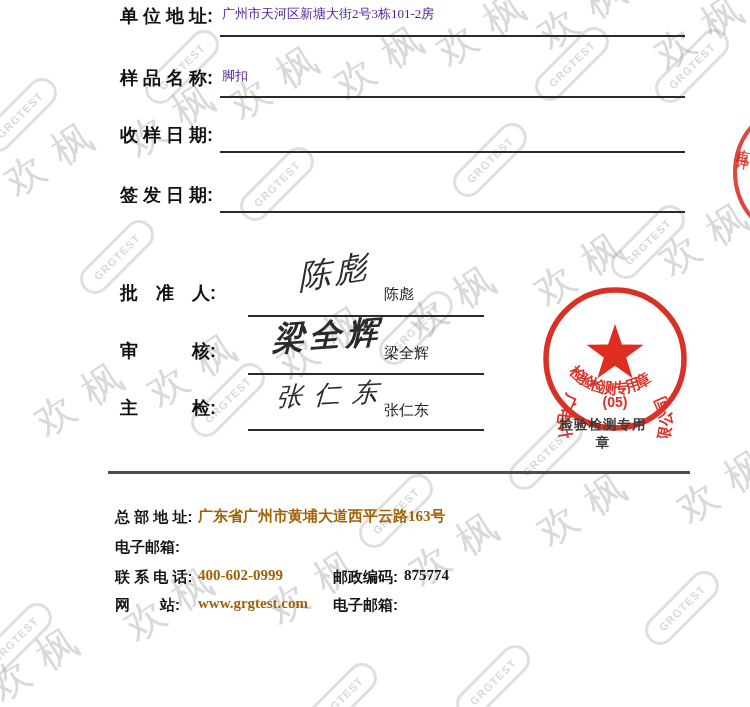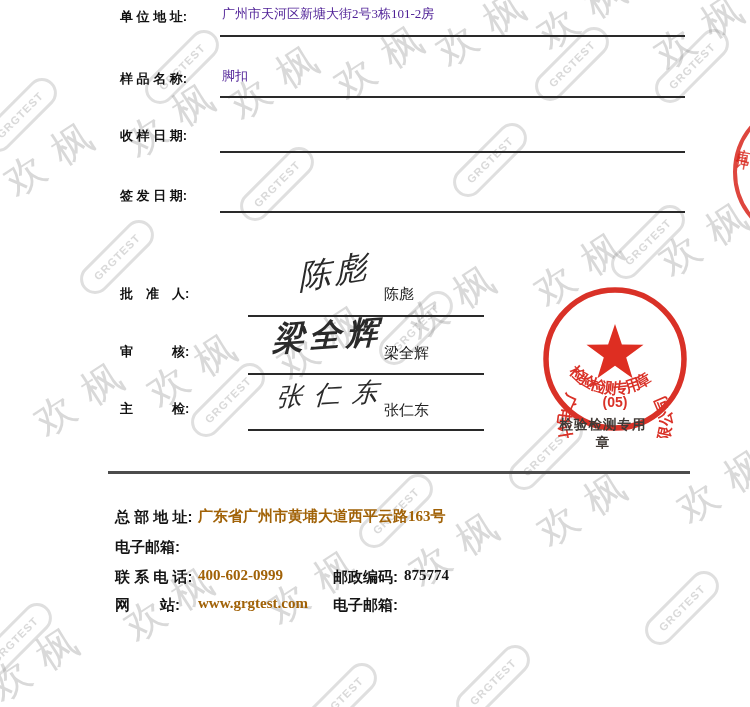--- a/index.html
+++ b/index.html
@@ -18,21 +18,21 @@
   .wm-gt{
     position:absolute;transform:translate(-50%,-50%) rotate(-45deg);
     width:86px;height:24px;border:3px solid rgba(130,130,130,0.26);
     border-radius:15px;display:flex;align-items:center;justify-content:center;
     font-size:11px;font-weight:bold;letter-spacing:1px;color:rgba(130,130,130,0.30);
     white-space:nowrap;
   }
   
   .content{position:absolute;inset:0;z-index:1;}
   .lbl{
-    position:absolute;left:120px;font-weight:bold;font-size:13px;line-height:19px;
+    position:absolute;left:120px;font-weight:bold;font-size:18px;line-height:19px;
     white-space:pre;color:#111;
   }
   .val{
     position:absolute;left:222px;font-family:"Liberation Serif","DejaVu Serif",serif;
     font-size:13px;line-height:20px;color:#4c1d95;white-space:nowrap;
   }
   .fline{position:absolute;left:220px;width:465px;height:2px;background:#2a2a2a;}
   .sline{position:absolute;left:248px;width:236px;height:2px;background:#2a2a2a;}
   .sig{
     position:absolute;color:#2a2a2a;

